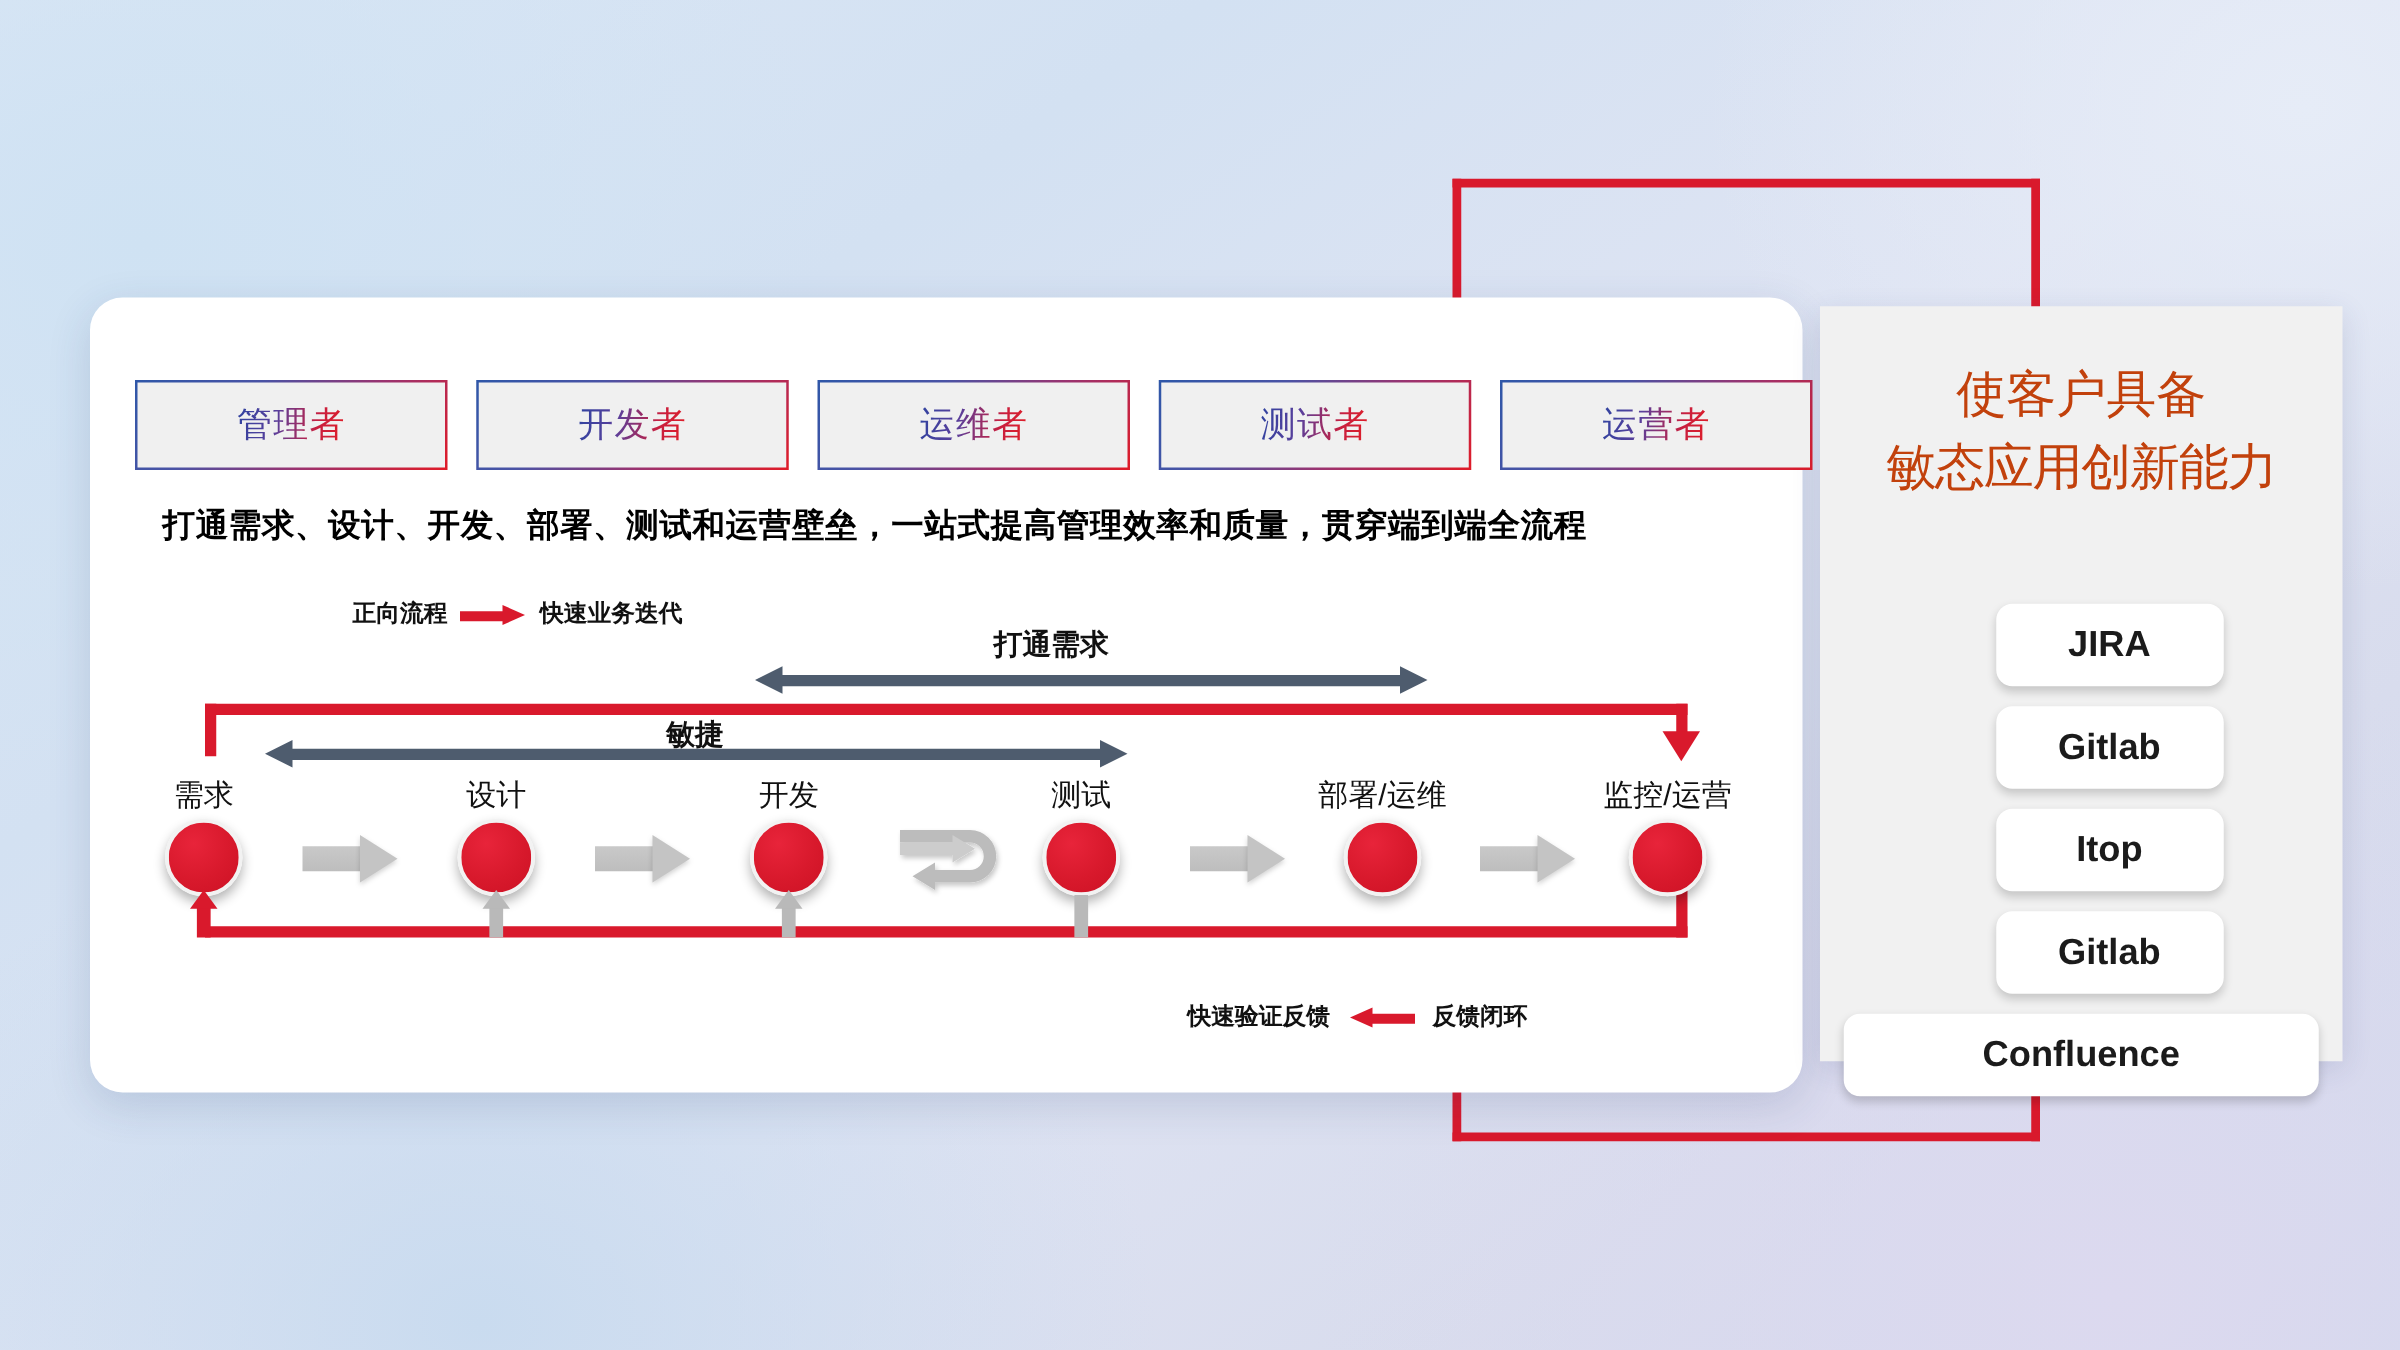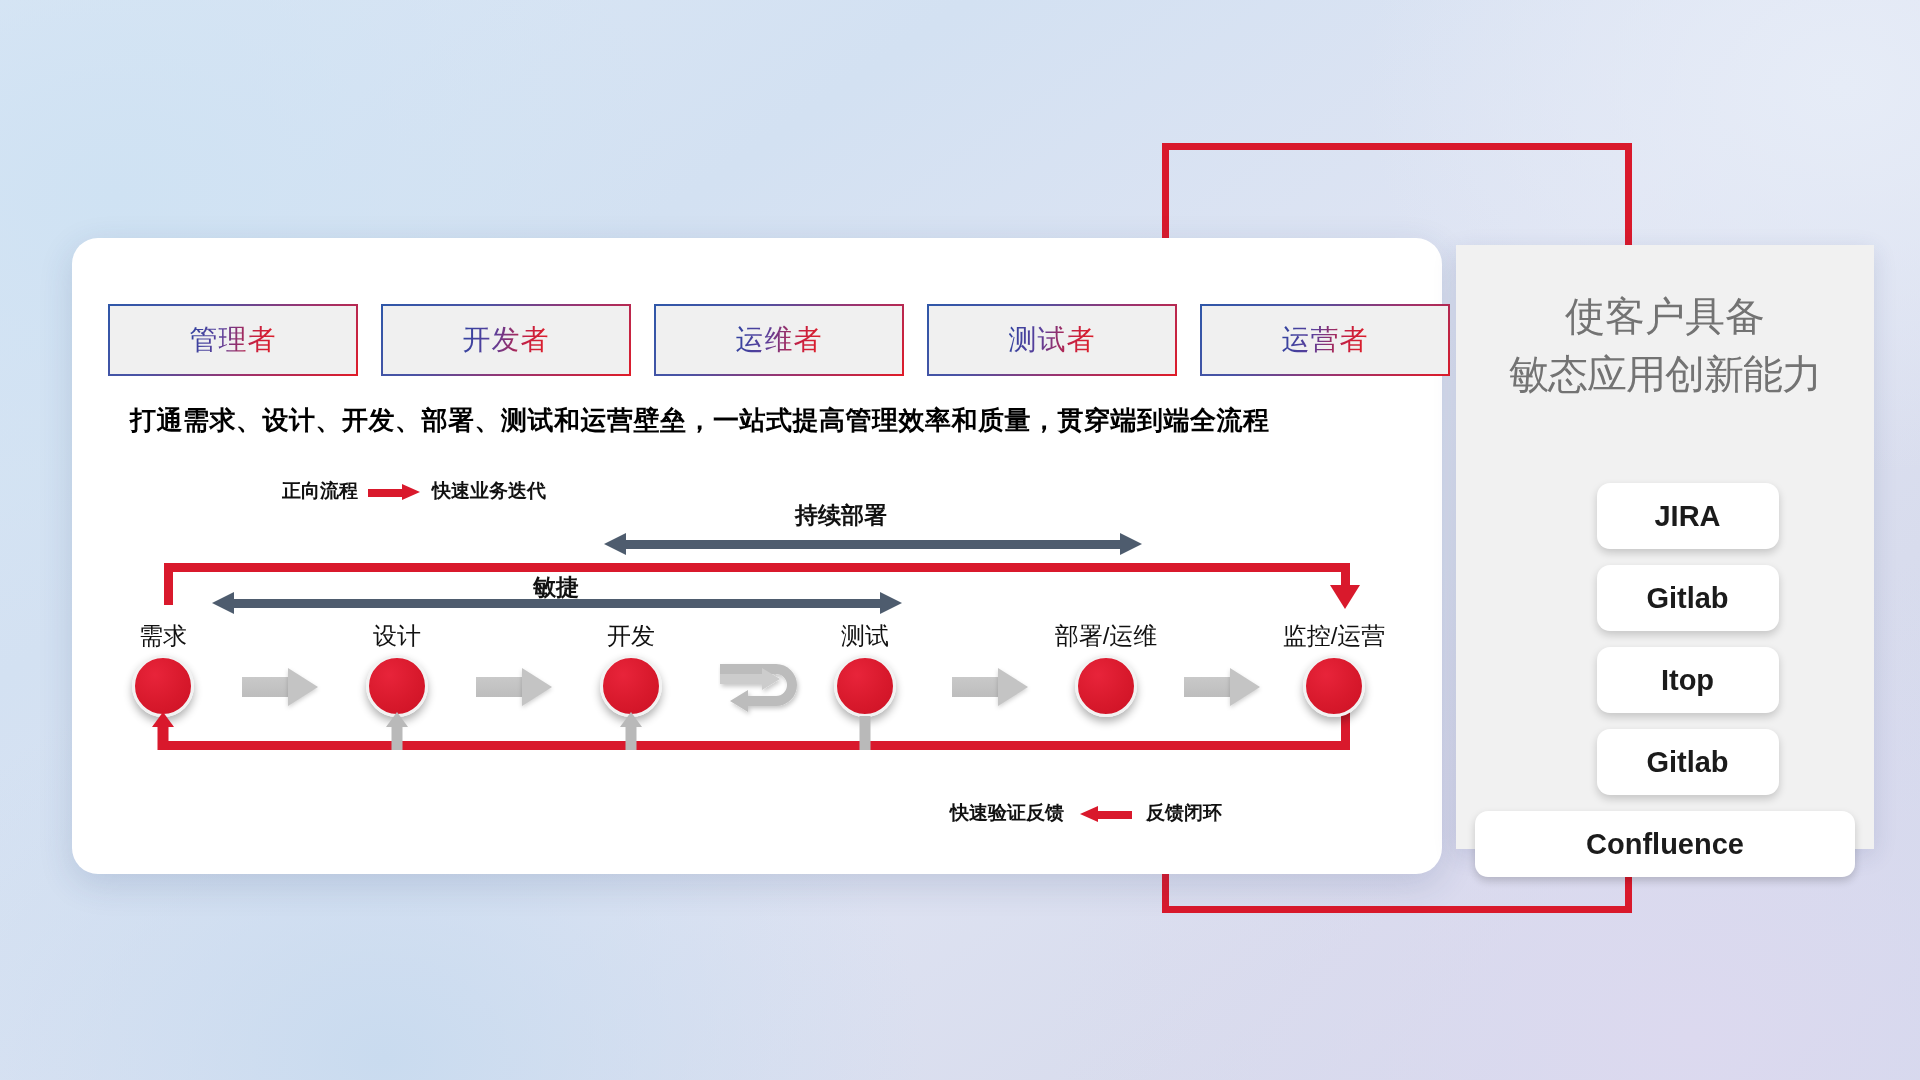--- a/index.html
+++ b/index.html
@@ -116,21 +116,21 @@
     position:absolute; width:0;height:0;
     border-left:15px solid transparent; border-right:15px solid transparent; border-top:24px solid #d9192c;
   }
 
   
   #panel{
     position:absolute; left:1456px; top:245px; width:418px; height:604px;
     background:#f1f1f1; box-shadow:0 6px 22px rgba(40,60,110,.14);
   }
   #panel-title{ position:absolute; left:0; top:42px; width:100%; text-align:center;
-    color:#737373; font-size:40px; line-height:1.45; font-weight:400; }
+    color:#c2410c; font-size:40px; line-height:1.45; font-weight:400; }
   #panel-title .l2{ display:block; letter-spacing:-1px; }
   #tools{ position:absolute; left:12px; top:238px; width:394px;
     display:flex; flex-wrap:wrap; gap:16px 16px; justify-content:center; }
   .chip{
     background:#fff; border-radius:13px; height:66px;
     display:flex; align-items:center; justify-content:center;
     font-size:29px; font-weight:bold; color:#1b1b1b;
     box-shadow:0 4px 8px rgba(0,0,0,.18);
   }
   .chip.half{ width:182px;margin-left:45px; }
@@ -167,21 +167,21 @@
   </div>
 
   <div id="desc">打通需求、设计、开发、部署、测试和运营壁垒，一站式提高管理效率和质量，贯穿端到端全流程</div>
 
   <div id="legend-fwd">
     <span>正向流程</span>
     <span class="ar-r"></span>
     <span>快速业务迭代</span>
   </div>
 
-  <div class="spanlabel" style="left:795px; top:500px;">持续部署</div>
+  <div class="spanlabel" style="left:795px; top:500px;">打通需求</div>
   <div class="spanarrow" style="left:604px; top:533px; width:538px;">
     <span class="hl"></span>
     <span class="bar"></span>
     <span class="hr"></span>
   </div>
 
   <div class="redline" style="left:164px; top:563px; width:1186px; height:9px;"></div>
   <div class="redline" style="left:164px; top:563px; width:9px;  height:42px;"></div>
   <div class="redline" style="left:1341px; top:563px; width:9px; height:25px;"></div>
   <div id="red-arrow-down" style="left:1330px; top:585px;"></div>

